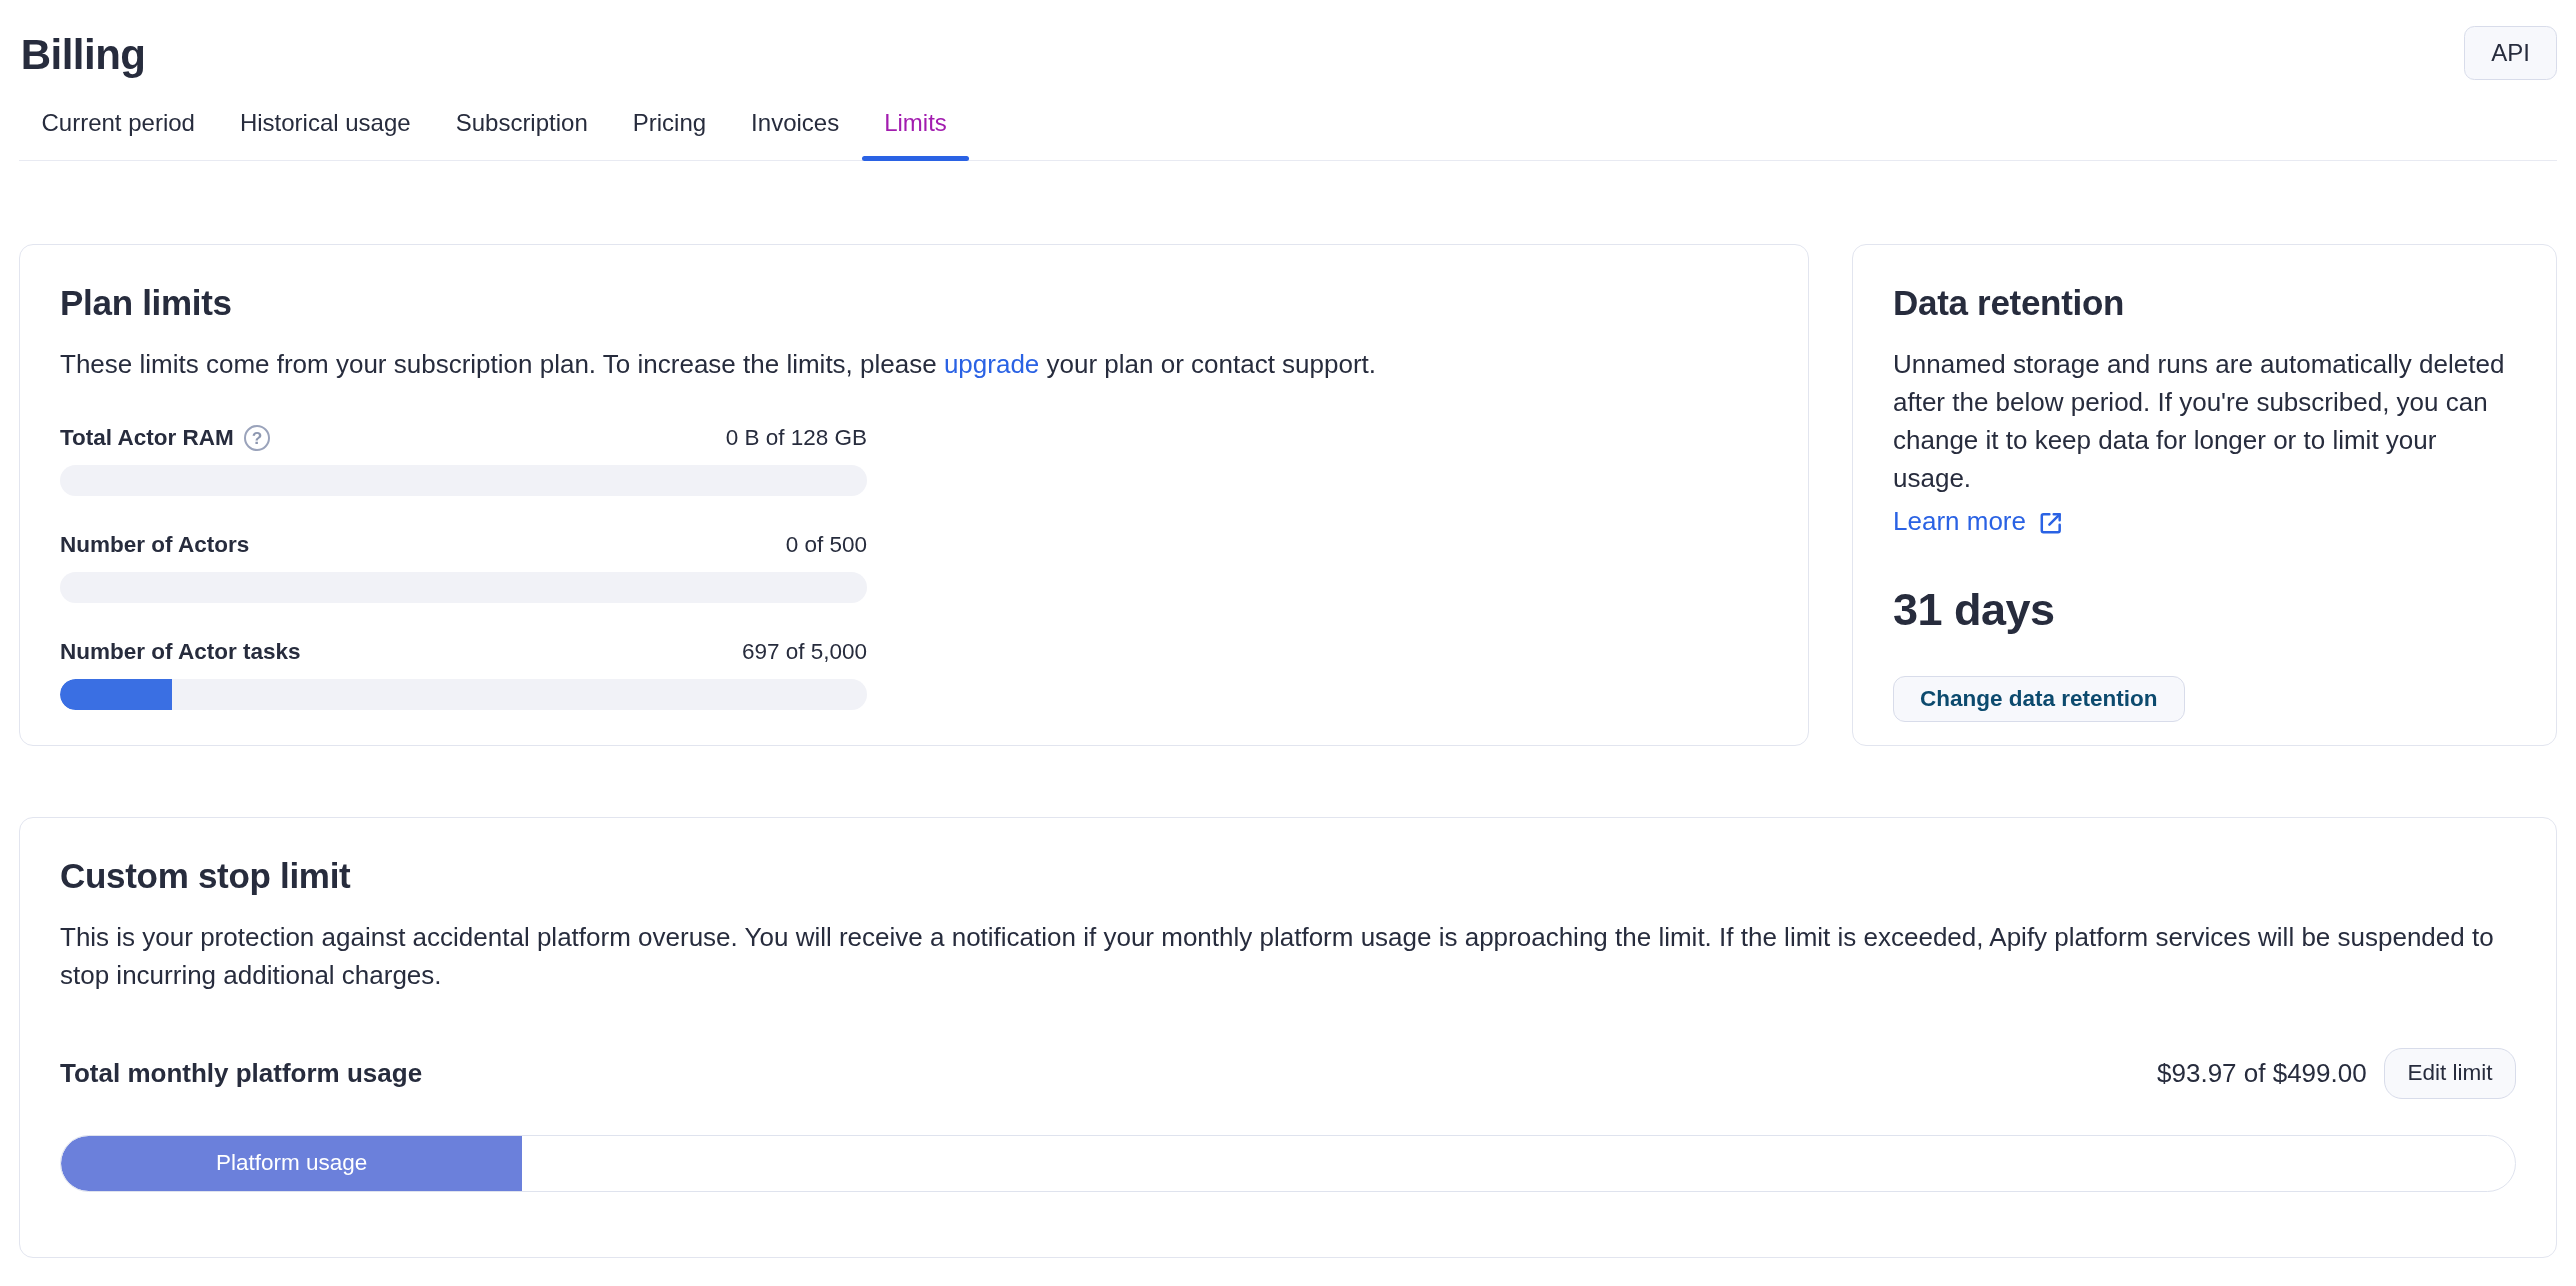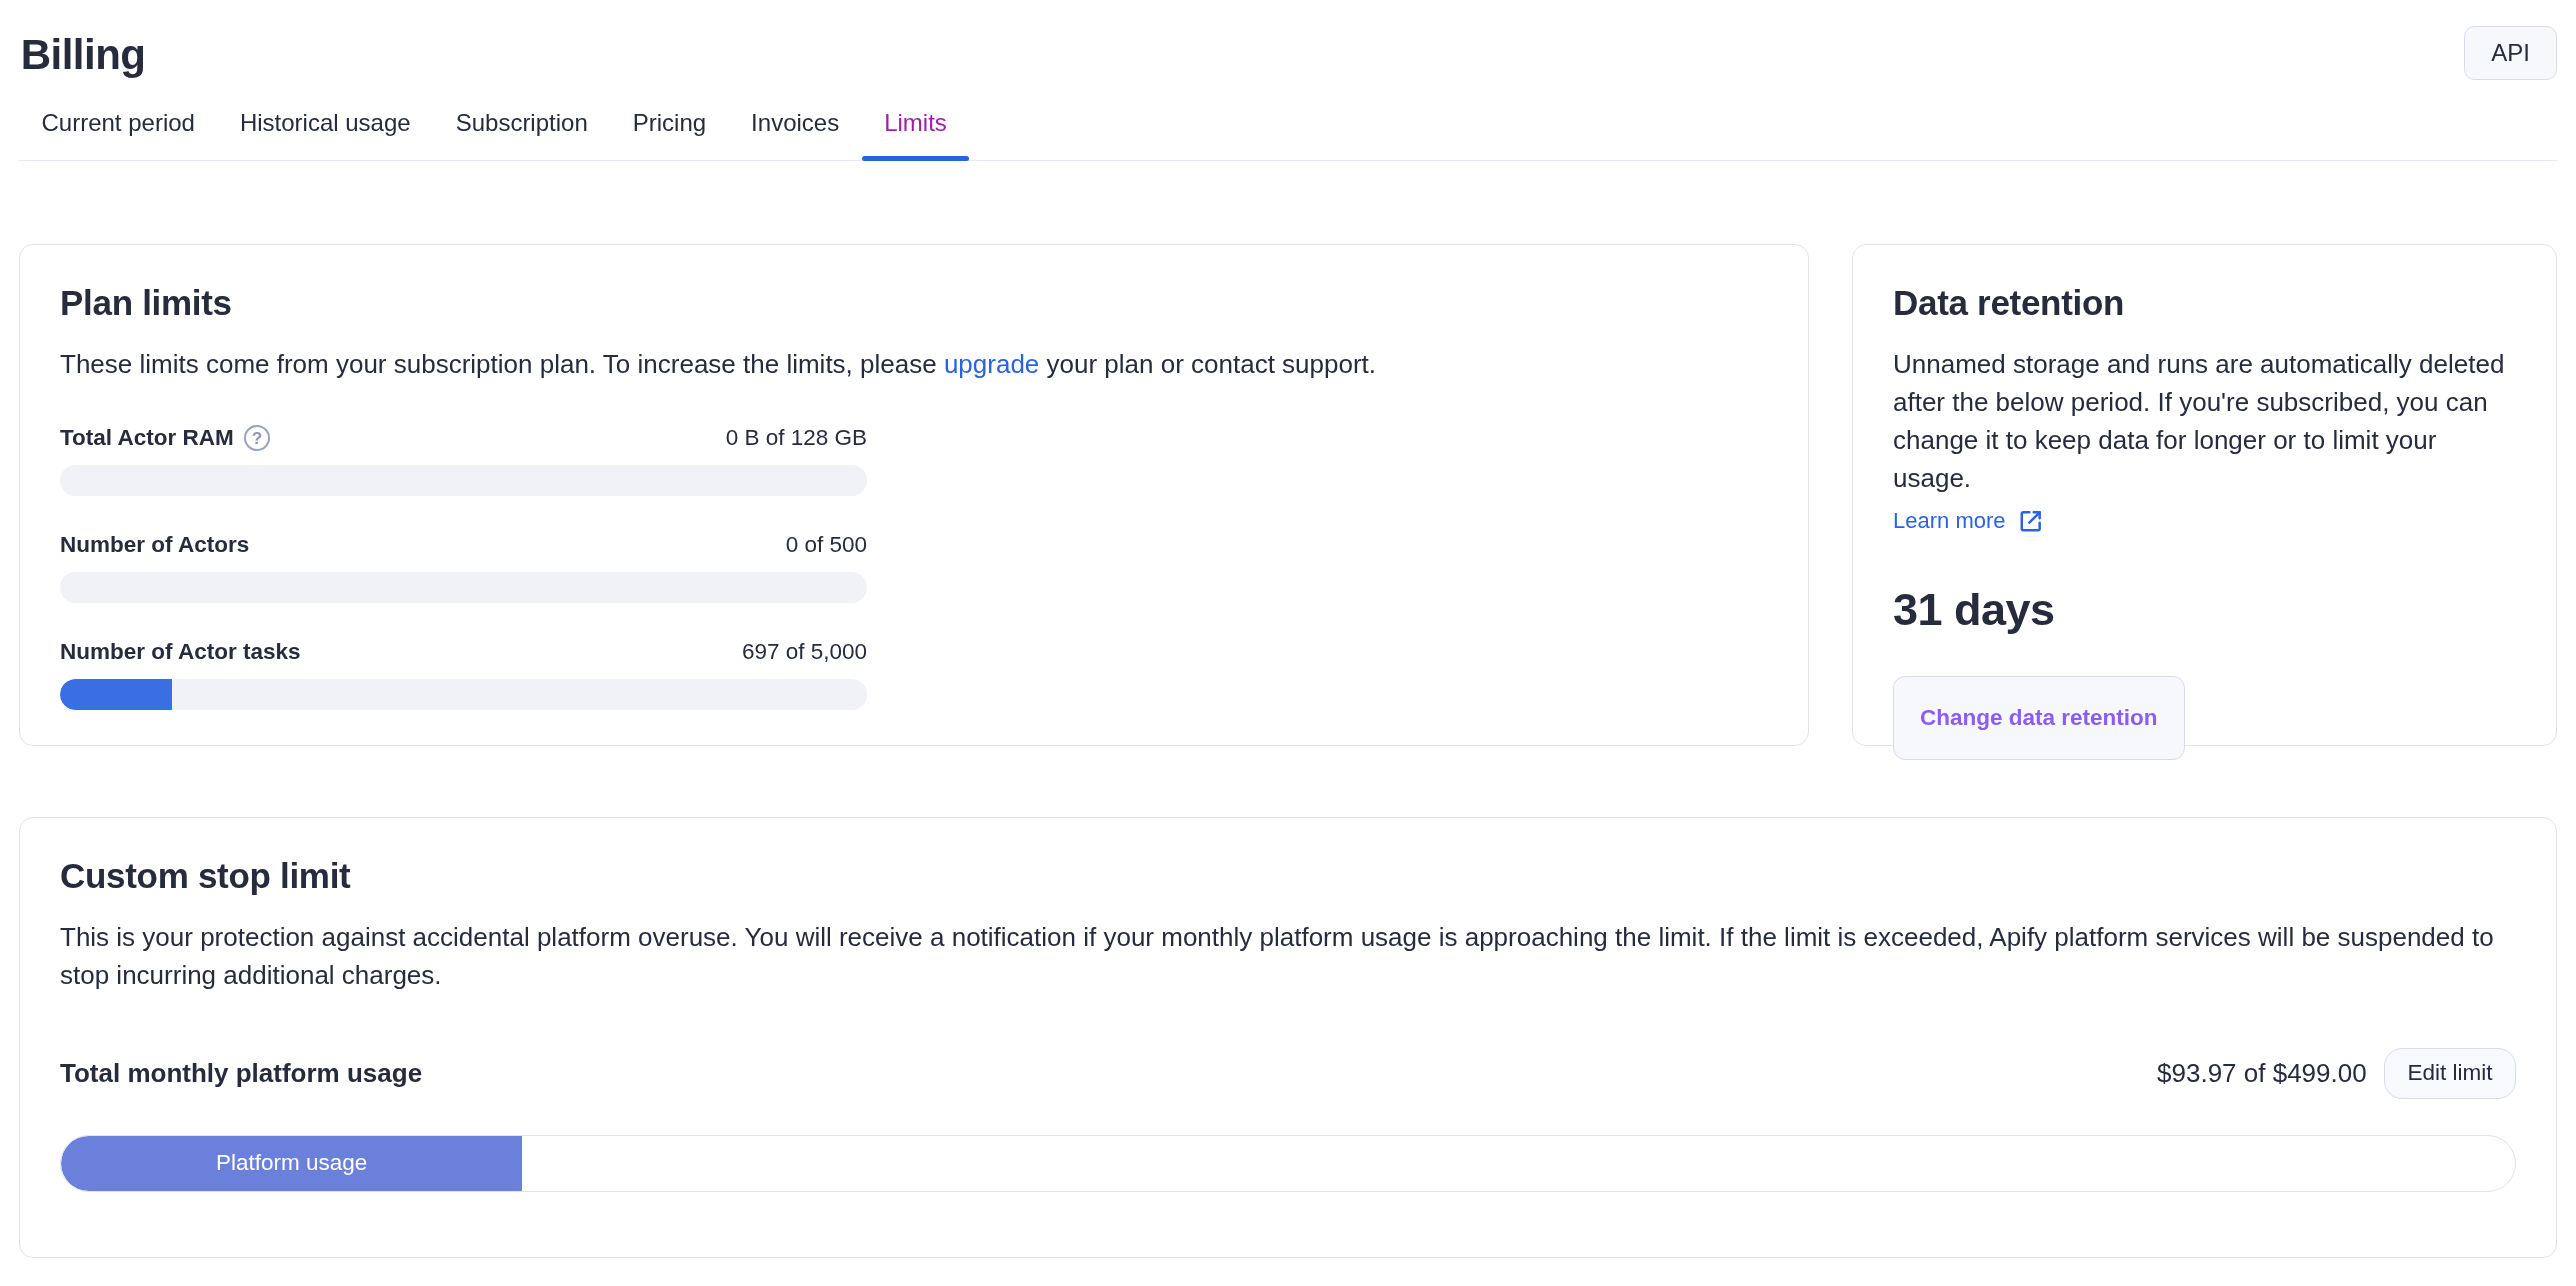--- a/index.html
+++ b/index.html
@@ -56,25 +56,25 @@
   .limit-label { font-weight: 700; display: flex; align-items: center; gap: 10.4px; }
   .help-icon {
     width: 26px; height: 26px; border: 2.1px solid #9aa3bb; border-radius: 50%;
     color: #8d97b0; font-size: 17.3px; font-weight: 700; line-height: 22.5px;
     display: inline-flex; align-items: center; justify-content: center; cursor: pointer;
   }
   .track { margin-top: 14px; height: 31px; background: #f1f2f7; border-radius: 17.3px; overflow: hidden; }
   .fill { height: 100%; background: #3a6fe3; border-radius: 17.3px 0 0 17.3px; min-width: 0; }
 
   
-  .learn-line { margin-top: 5.2px; font-size: 22px; line-height: 38px; display: flex; align-items: center; gap: 12px; }
+  .learn-line { margin-top: 5.2px; font-size: 26px; line-height: 38px; display: flex; align-items: center; gap: 12px; }
   .ext-icon { width: 26px; height: 26px; display: inline-block; }
   .days { font-size: 45px; font-weight: 700; letter-spacing: -0.5px; margin-top: 44px; }
   .secondary-btn {
-    margin-top: 40px; padding: 28px 26px; font-size: 22.5px; font-weight: 700; color: #8b5cf6;
+    margin-top: 40px; padding: 9px 26px; font-size: 22.5px; font-weight: 700; color: #0c4a6e;
     background: #f7f8fc; border: 1.7px solid #d8dcea; border-radius: 12px; cursor: pointer;
     font-family: inherit;
   }
 
   
   .usage-head { display: flex; justify-content: space-between; align-items: center; margin-top: 54px; }
   .usage-label { font-size: 26px; font-weight: 700; }
   .usage-right { display: flex; align-items: center; gap: 17.3px; }
   .usage-value { font-size: 26px; }
   .edit-btn {

